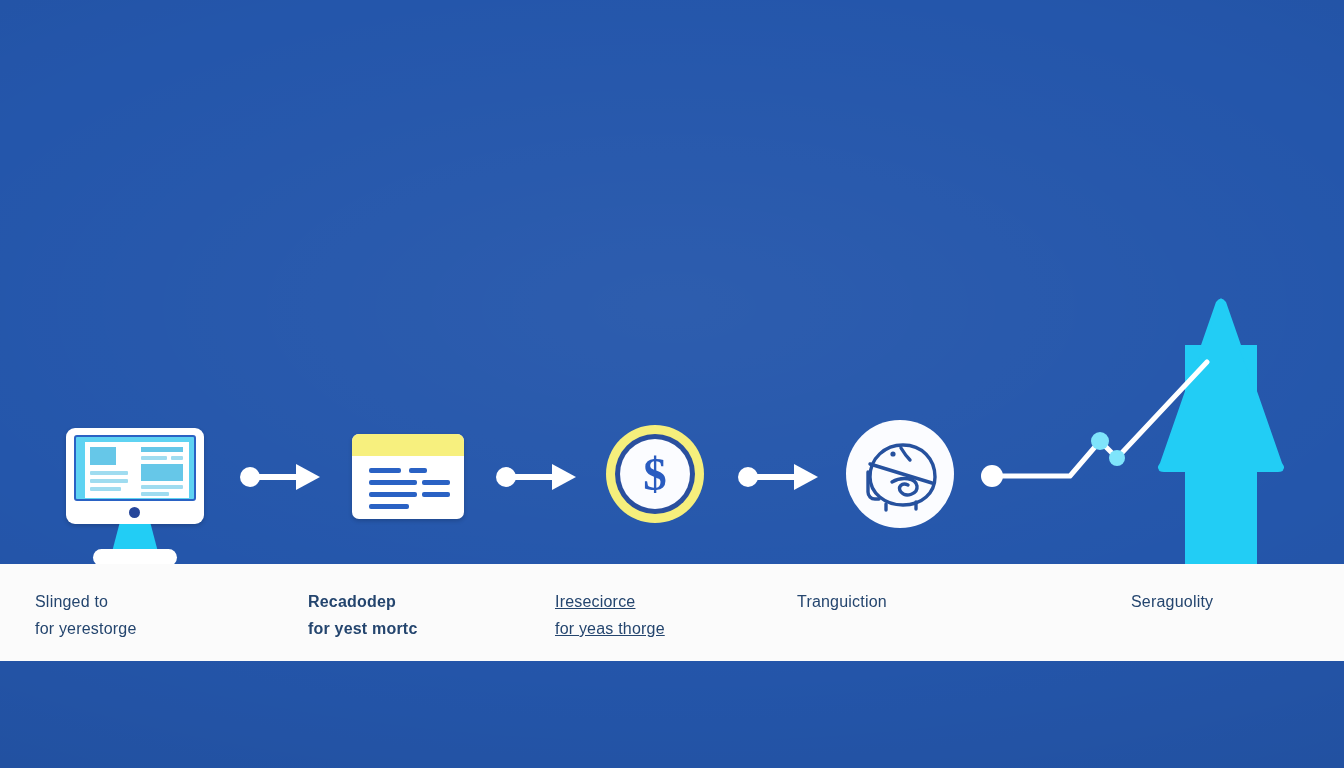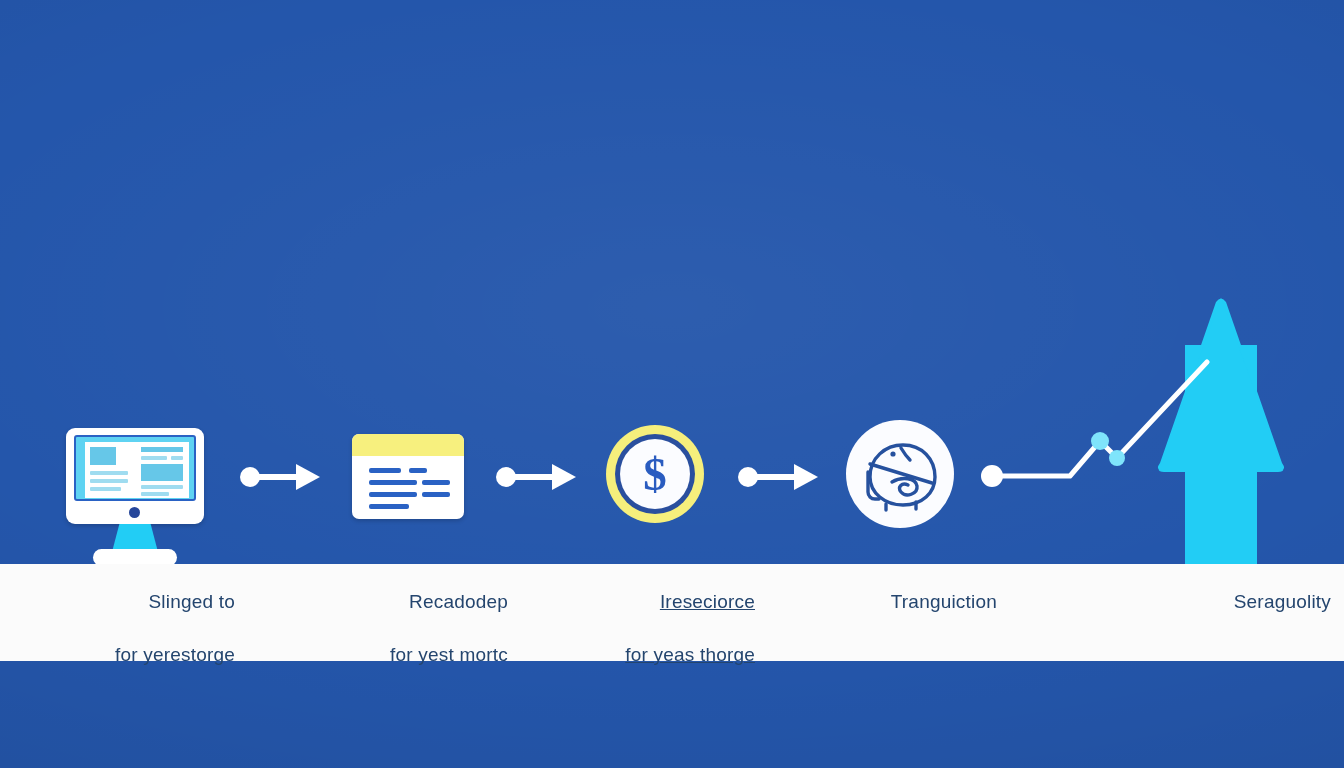--- a/index.html
+++ b/index.html
@@ -18,28 +18,28 @@
   }
 
   
   .caption-strip{
     position:absolute;left:0;top:564px;width:1344px;height:97px;
     background:#fbfbfb;
     box-shadow:0 0 0 0 rgba(0,0,0,0);
   }
   .caption{
     position:absolute;top:24px;
-    text-align:right;
+    text-align:left;
     color:#24456e;
-    font-size:19px;
+    font-size:16px;
     line-height:27px;
     letter-spacing:0.2px;
     white-space:nowrap;
   }
-  .caption .l2{display:block;margin-top:26px;}
+  .caption .l2{display:block;}
 
   
   .icon-slot{position:absolute;}
 
   
   .monitor{position:absolute;left:66px;top:428px;width:138px;height:145px;}
   .mon-body{
     position:absolute;left:0;top:0;width:138px;height:96px;
     background:#ffffff;border-radius:9px;
     box-shadow:0 2px 4px rgba(0,0,0,0.18);
@@ -199,21 +199,21 @@
     <circle cx="157" cy="168" r="8" fill="#7fe4fb"></circle>
   </svg>
 
   <div class="caption-strip">
 
     <div class="caption" style="left:35px;width:200px;">
       <span>Slinged to</span>
       <span class="l2">for yerestorge</span>
     </div>
 
-    <div class="caption" style="left:308px;width:200px;">
+    <div class="caption" style="left:308px;width:200px;font-weight:bold;">
       <span>Recadodep</span>
       <span class="l2">for yest mortc</span>
     </div>
 
     <div class="caption" style="left:555px;width:200px;text-decoration:underline;">
       <span>Ireseciorce</span>
       <span class="l2">for yeas thorge</span>
     </div>
 
     <div class="caption" style="left:797px;width:200px;">

